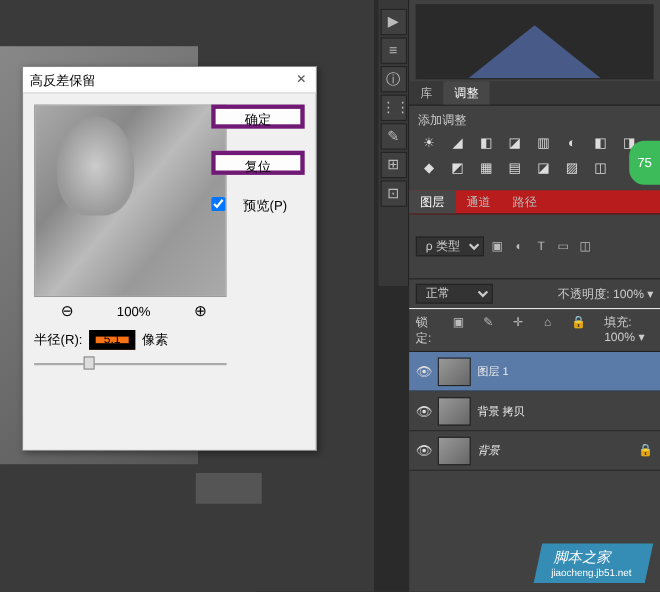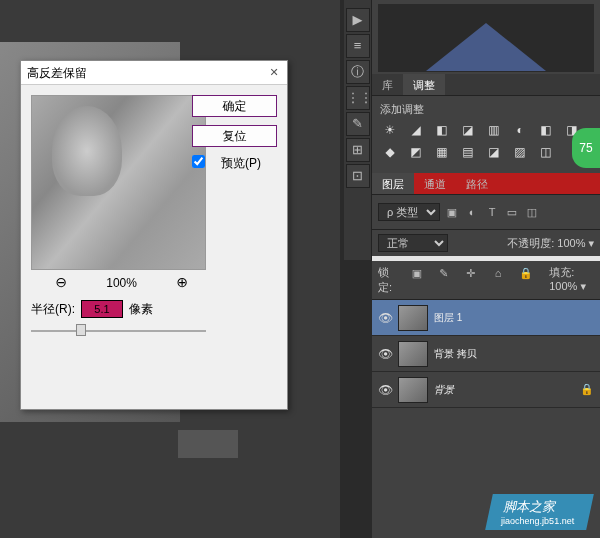--- a/index.html
+++ b/index.html
@@ -10,45 +10,45 @@
 .dialog{position:absolute;left:20px;top:60px;width:268px;height:350px;background:#f0f0f0;border:1px solid #888;box-shadow:2px 2px 6px rgba(0,0,0,.4)}
 .dialog-title{height:24px;line-height:24px;padding:0 6px;font-size:12px;background:#fff;border-bottom:1px solid #ccc;position:relative}
 .dialog-close{position:absolute;right:4px;top:2px;width:18px;height:18px;text-align:center;line-height:18px;font-size:11px;color:#555}
 .dialog-body{padding:10px;position:relative;height:324px}
 .preview{width:175px;height:175px;border:1px solid #999;background:linear-gradient(130deg,#aaa 0%,#888 30%,#bbb 50%,#999 70%,#aaa 100%);position:relative;overflow:hidden}
 .preview::before{content:"";position:absolute;left:20px;top:10px;width:70px;height:90px;background:radial-gradient(ellipse at center,#ccc 0%,#999 70%);border-radius:50% 50% 40% 40%}
 .zoom-row{width:175px;text-align:right;margin-top:4px;font-size:12px}
 .zoom-row span{margin:0 18px;display:inline-block}
 .zoom-row .zicon{font-size:14px}
 .radius-row{margin-top:10px;font-size:12px;display:flex;align-items:center;gap:6px}
-.radius-input{width:42px;height:18px;border:1px solid #000000;background:#be185d;text-align:center;font-size:11px}
+.radius-input{width:42px;height:18px;border:6px solid #000000;background:#f97316;text-align:center;font-size:11px}
 .slider{width:175px;height:18px;position:relative;margin-top:4px}
 .slider-track{position:absolute;top:8px;left:0;right:0;height:2px;background:#aaa}
 .slider-thumb{position:absolute;top:2px;left:45px;width:10px;height:12px;background:#ddd;border:1px solid #888}
 .dialog-buttons{position:absolute;right:10px;top:10px;width:85px}
-.dbtn{display:block;width:85px;height:22px;margin-bottom:8px;background:#fdfdfd;border:1px solid #701a75;font-size:12px;line-height:20px}
+.dbtn{display:block;width:85px;height:22px;margin-bottom:20px;background:#fdfdfd;border:4px solid #701a75;font-size:12px;line-height:20px}
 .check-row{font-size:12px;display:flex;align-items:flex-start;gap:16px;margin-top:2px}
 .check-row input{width:13px;height:13px}
 .tool-col{position:absolute;left:344px;top:0;width:28px;height:260px;background:#383838;border-right:1px solid #222;padding-top:6px}
 .tool-col .tico{width:24px;height:24px;margin:2px auto;background:#404040;border:1px solid #222;color:#bbb;font-size:13px;text-align:center;line-height:22px}
 .right{position:absolute;right:0;top:0;width:228px;height:538px;background:#414141;color:#ddd;font-size:11px}
 .histo{height:68px;margin:4px 6px 2px;border:1px solid #2a2a2a;background:#2a2a2a;position:relative;overflow:hidden}
 .histo::before{content:"";position:absolute;left:50%;bottom:0;transform:translateX(-50%);width:0;height:0;border-left:60px solid transparent;border-right:60px solid transparent;border-bottom:48px solid #475a88}
 .tabs1{display:flex;height:22px;border-bottom:1px solid #222;background:#383838}
 .tab{padding:0 10px;line-height:22px;font-size:11px;color:#bbb}
 .tab.active{background:#474747;color:#fff}
 .adj-label{padding:6px 8px 4px;font-size:11px;color:#ccc}
 .adj-grid{display:flex;flex-wrap:wrap;gap:4px 6px;padding:0 8px 6px}
 .adj-grid .ai{width:20px;height:18px;color:#ddd;font-size:12px;text-align:center;line-height:18px}
 .circ{position:absolute;right:0;top:128px;width:28px;height:40px;background:#3dbb5a;border-radius:14px 0 0 14px;color:#fff;font-size:12px;text-align:center;line-height:40px}
 .panel-tabs{display:flex;height:22px;border-bottom:1px solid #222;background:#b91c1c;margin-top:6px}
-.layer-opts{display:flex;align-items:center;gap:4px;padding:8px 6px;border-bottom:1px solid #222}
+.layer-opts{display:flex;align-items:center;gap:4px;padding:20px 6px;border-bottom:1px solid #222}
 .sel{height:18px;background:#333;border:1px solid #222;color:#ccc;font-size:11px;padding:0 4px}
 .mini-ico{width:16px;height:16px;color:#bbb;font-size:11px;text-align:center;line-height:16px}
-.row2{display:flex;align-items:center;justify-content:space-between;padding:4px 6px;border-bottom:5px solid #e5e5e5;font-size:11px;color:#ccc}
+.row2{display:flex;align-items:center;justify-content:space-between;padding:4px 6px;border-bottom:1px solid #e5e5e5;font-size:11px;color:#ccc}
 .lock-row{display:flex;align-items:flex-start;gap:16px;padding:4px 6px;border-bottom:1px solid #222;font-size:11px;color:#ccc}
 .layers{background:#414141}
 .layer{display:flex;align-items:center;height:36px;border-bottom:1px solid #2a2a2a;padding:0 6px;gap:6px}
 .layer.sel-row{background:#5a7aa8}
 .eye{width:14px;color:#ddd;font-size:12px;text-align:center}
 .thumb{width:30px;height:26px;background:linear-gradient(135deg,#999,#666);border:1px solid #222}
 .lname{font-size:10px;color:#eee;flex:1}
 .lock-ico{width:14px;color:#bbb;font-size:11px}
 .watermark{position:absolute;right:10px;bottom:8px;background:rgba(50,160,210,.8);color:#fff;padding:4px 14px;font-size:13px;transform:skewX(-12deg)}
 .watermark .sub{font-size:9px;display:block;transform:skewX(12deg)}

